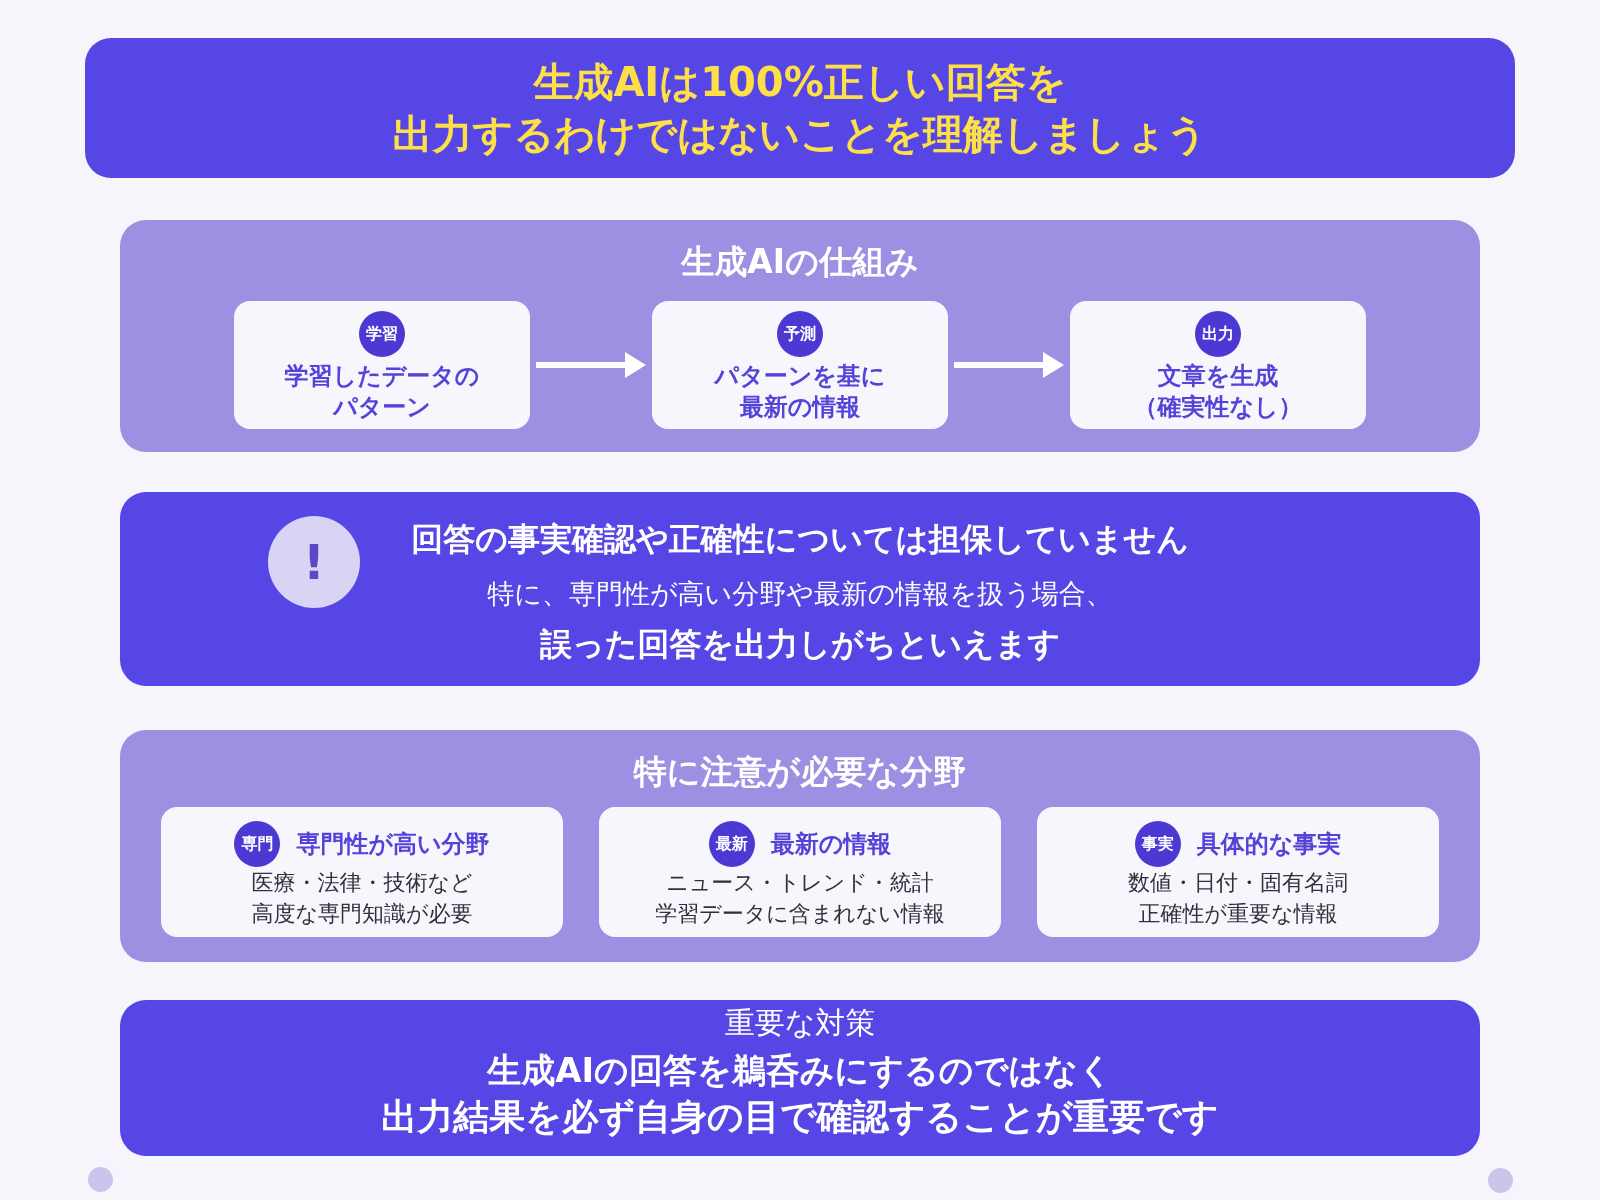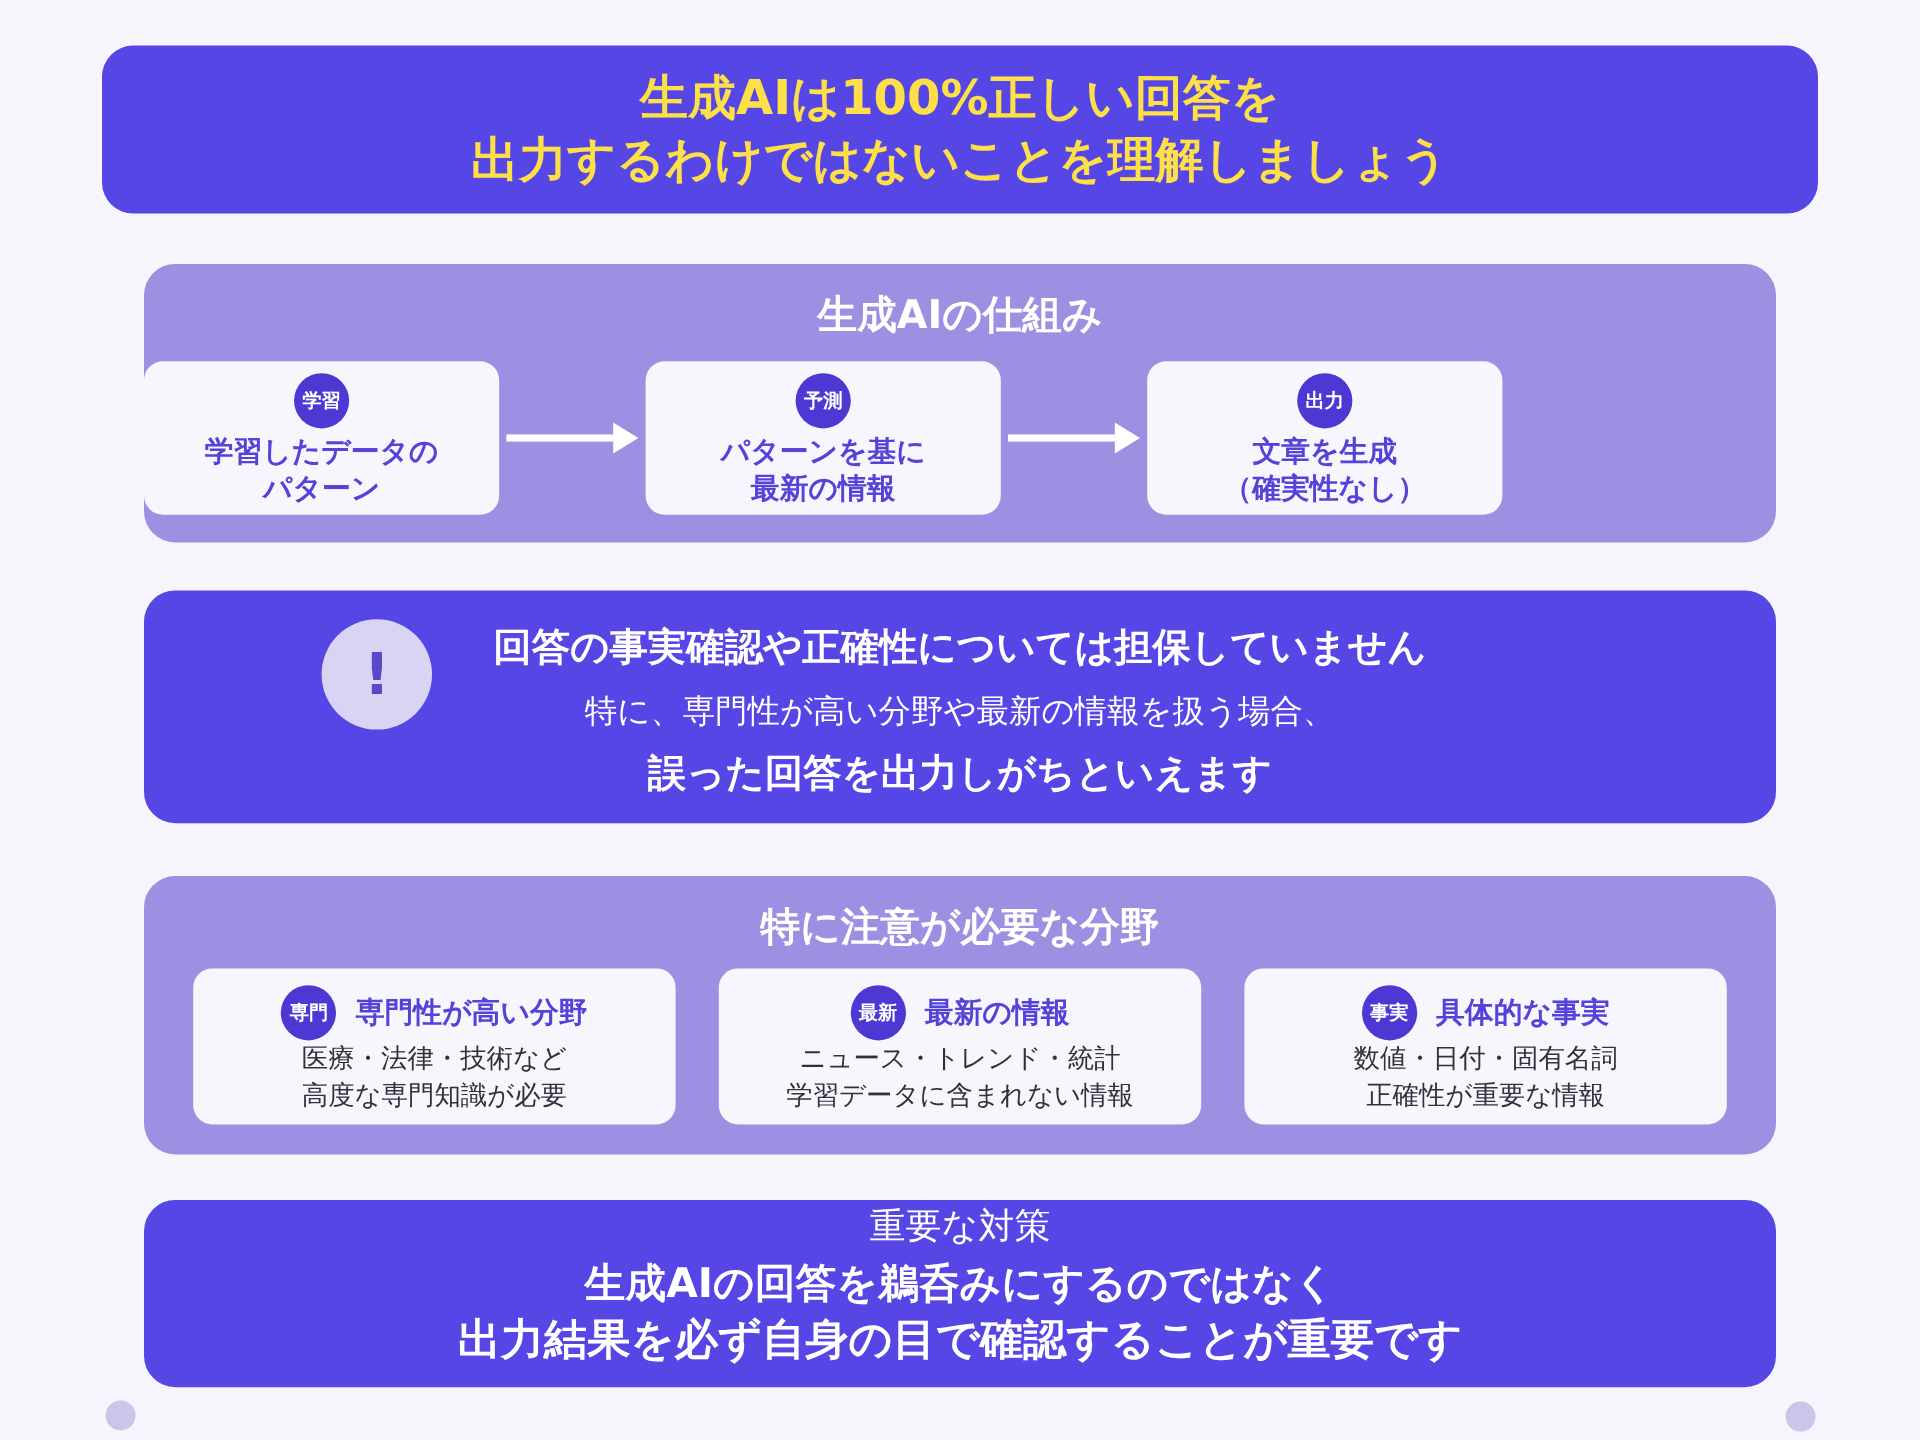--- a/index.html
+++ b/index.html
@@ -28,21 +28,21 @@
     position: absolute; left: 120px; width: 1360px;
     border-radius: 26px; box-sizing: border-box;
   }
   .sec-title {
     padding-top: 20px; text-align: center;
     color: #fff; font-size: 33px; font-weight: 700; line-height: 43px;
   }
 
   
   #mechanism { top: 220px; height: 232px; background: var(--light, #9C90E2); }
-  .steps { display: flex; align-items: center; margin-top: 18px; }
+  .steps { display: flex; align-items: center; justify-content: center; margin-top: 18px; }
   .step-box {
     width: 296px; height: 128px; background: var(--card-bg, #F7F6FD);
     border-radius: 16px; box-sizing: border-box;
     display: flex; flex-direction: column; align-items: center; padding-top: 10px;
   }
   .badge {
     width: 46px; height: 46px; border-radius: 50%; flex: none;
     background: var(--badge-circle, #4C38D2);
     color: #fff; font-size: 16px; font-weight: 700;
     display: flex; align-items: center; justify-content: center;

